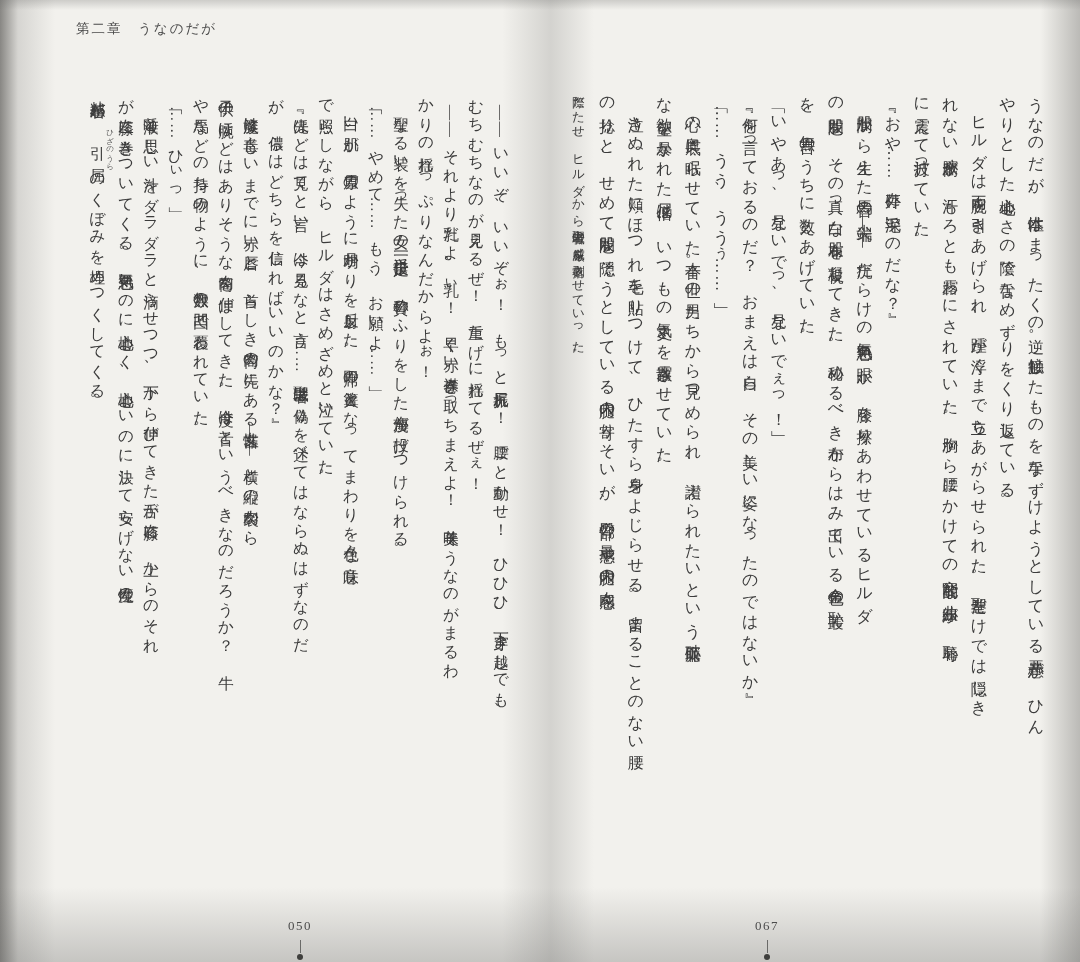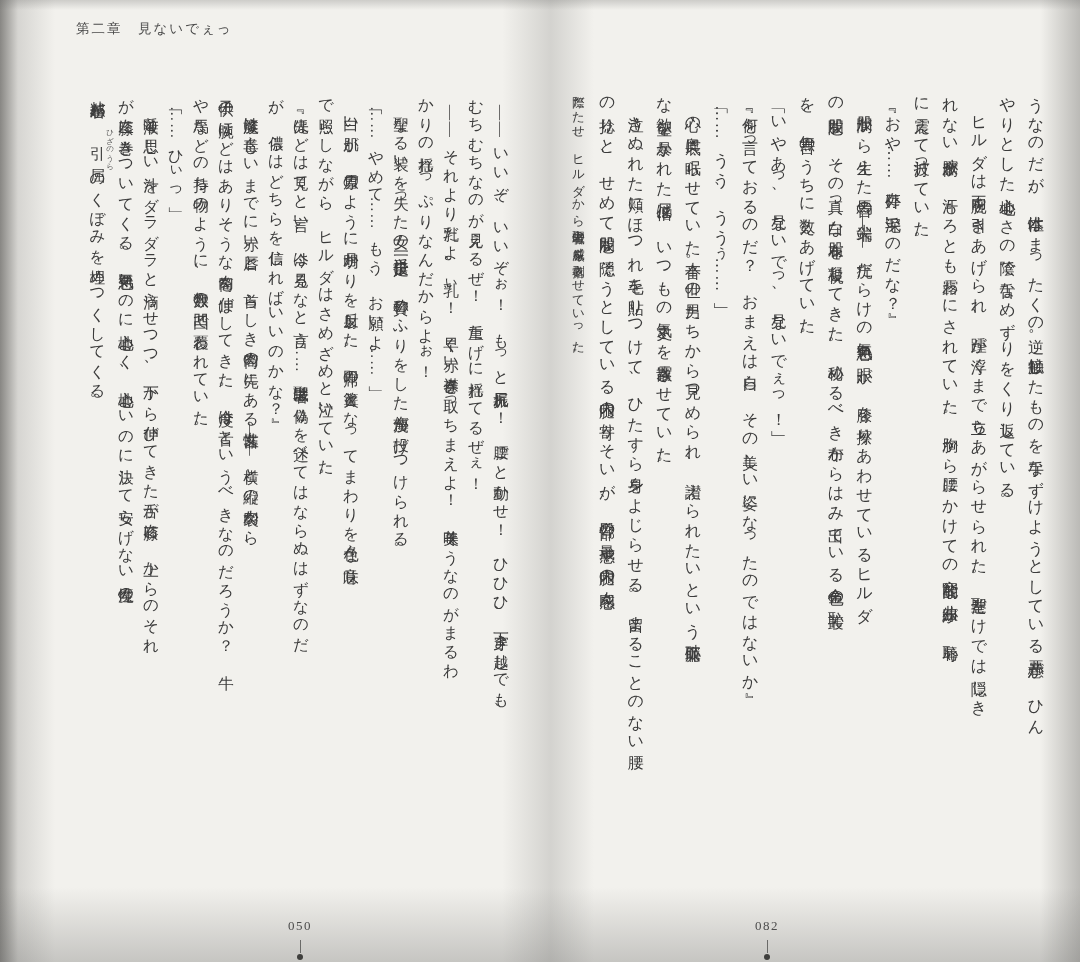--- a/index.html
+++ b/index.html
@@ -57,21 +57,21 @@
     background:#3f3f3d; left:calc(50% - 3px); top:36px;
   }
   .page-footer{height:46px;}
 </style>
 </head>
 <body>
 
 <div class="scan">
 
   <div>
-    <div class="running-header">第二章　見ないでぇっ</div>
+    <div class="running-header">第二章　うなのだが</div>
     <div class="vtext left-body">
         <p>　――いいぞ、いいぞぉ！　もっと尻振れ！　腰ごと動かせ！　ひひひ、下穿き越しでも、</p>
         <p>むちむちなのが見えるぜ！　重たげに揺れてるぜぇ！</p>
         <p>　――それより乳だよ、乳ぃ！　早く赤い襟巻き取っちまえよ！　美味そうなのがまるわ</p>
         <p>かりの揺れっぷりなんだからよぉ！</p>
         <p>　聖なる装いを失った女の一挙手一投足に、称賛のふりをした侮蔑が投げつけられる。</p>
         <p>　「……やめて……もう、お願いよ……」</p>
         <p>　白い肌が、雪原のように月明かりを反射した。即席の篝火となってまわりを色々な意味</p>
         <p>で照らしながら、ヒルダはさめざめと泣いていた。</p>
         <p>　『先ほどは見てと言い、今は見るなと言う……聖職者は偽りを述べてはならぬはずなのだ</p>
@@ -105,19 +105,19 @@
         <p>　「いやあっ、見ないでっ、見ないでぇっ！」</p>
         <p>　『何を言っておるのだ？　おまえは自ら、その美しい姿になったのではないか』</p>
         <p>　「……うう、ううぅ……」</p>
         <p>　心の奥底に眠らせていた本音。世の男たちから見つめられ、讃えられたいという破廉恥</p>
         <p>な欲望を暴かれた尼僧は、いつもの気丈さを霧散させていた。</p>
         <p>　泣きぬれた頬にほつれ毛を貼りつけて、ひたすら身をよじらせる。留まることのない腰</p>
         <p>の捻りと、せめて股間を隠そうとしている内腿の寄りそいが、臀部の量感や内腿の肉感を</p>
         <p class="small">際だたせ、ヒルダから聖職者の威厳を剥落させていった。</p>
       </div>
     <div class="page-footer footer-right">
-      <span class="page-num">082</span>
+      <span class="page-num">067</span>
       <span class="pin"></span>
       <span class="pin-dot"></span>
     </div>
   </div>
 
 </div>
 
 </body></html>

